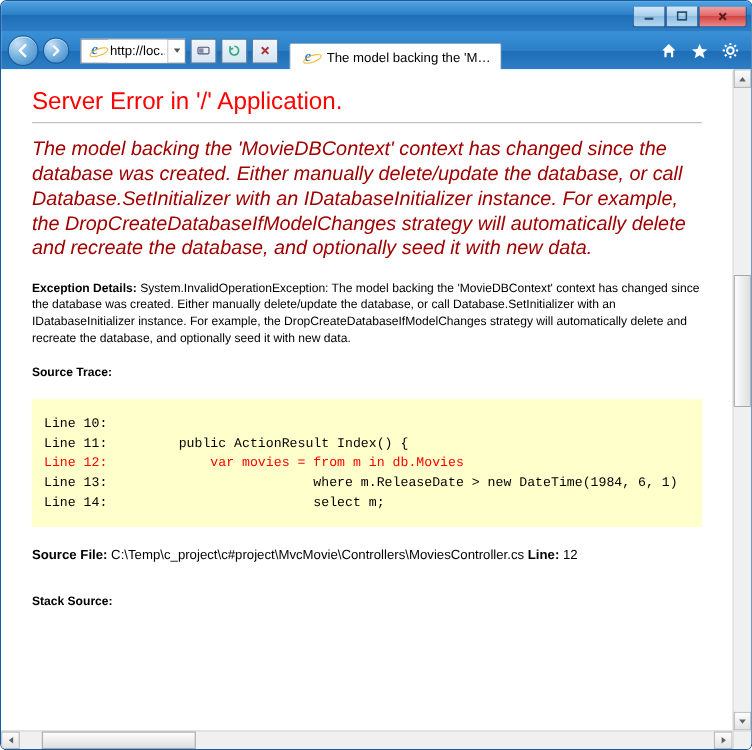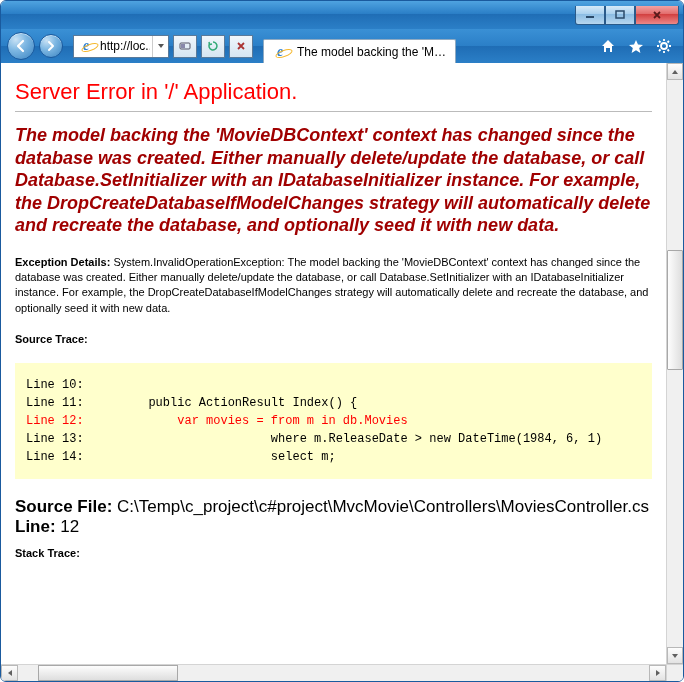--- a/index.html
+++ b/index.html
@@ -138,38 +138,38 @@
   .content-area {
     flex: 1;
     position: relative;
     overflow: hidden;
     background: #fff;
   }
   .content-scroll {
     position: absolute;
     inset: 0 17px 17px 0;
     overflow: hidden;
-    padding: 16px 14px;
+    padding: 16px 28px;
     font-family: Verdana, Arial, sans-serif;
   }
   h1.error-title {
     font-family: Verdana, sans-serif;
     font-weight: normal;
     color: red;
     font-size: 22px;
     margin: 0 0 6px 0;
   }
   hr.divider {
     border: none;
     border-top: 1px solid #bbb;
     margin: 6px 0 12px 0;
   }
   h2.error-message {
     font-family: Verdana, sans-serif;
-    font-weight: bold;
+    font-weight: normal;
     font-style: italic;
     color: #a00000;
     font-size: 18px;
     line-height: 1.25;
     margin: 0 0 18px 0;
   }
   .section {
     font-size: 11px;
     font-family: Arial, sans-serif;
     line-height: 1.4;
@@ -185,23 +185,23 @@
     padding: 12px 10px;
     font-family: Consolas, "Courier New", monospace;
     font-size: 12px;
     white-space: pre;
     overflow-x: hidden;
     margin-bottom: 18px;
     line-height: 1.5;
   }
   .source-block .err-line { color: red; }
   .source-file {
-    font-size: 17px;
+    font-size: 12px;
     font-family: Arial, sans-serif;
-    margin-bottom: 10px;
+    margin-bottom: 30px;
   }
   .source-file b { font-family: Verdana, sans-serif; }
   .stack-label {
     font-size: 11px;
     font-family: Verdana, sans-serif;
     font-weight: bold;
   }
 
   
   .vscroll {
@@ -392,21 +392,21 @@
 <span>Line 11:         public ActionResult Index() {</span>
 <span class="err-line">Line 12:             var movies = from m in db.Movies</span>
 <span>Line 13:                          where m.ReleaseDate &gt; new DateTime(1984, 6, 1)</span>
 <span>Line 14:                          select m;</span></div>
 
       <div class="source-file">
         <b>Source File:</b><span> C:\Temp\c_project\c#project\MvcMovie\Controllers\MoviesController.cs    </span>
         <b>Line:</b><span> 12</span>
       </div>
 
-      <div class="stack-label">Stack Trace:</div>
+      <div class="stack-label">Stack Source:</div>
 
     </div>
 
     <div class="vscroll">
       <div class="sb-btn">
         <svg width="8" height="8" viewBox="0 0 8 8">
             <path d="M1 6 L4 2 L7 6 Z" fill="#606060"></path>
           </svg>
       </div>
       <div class="sb-track-v">

